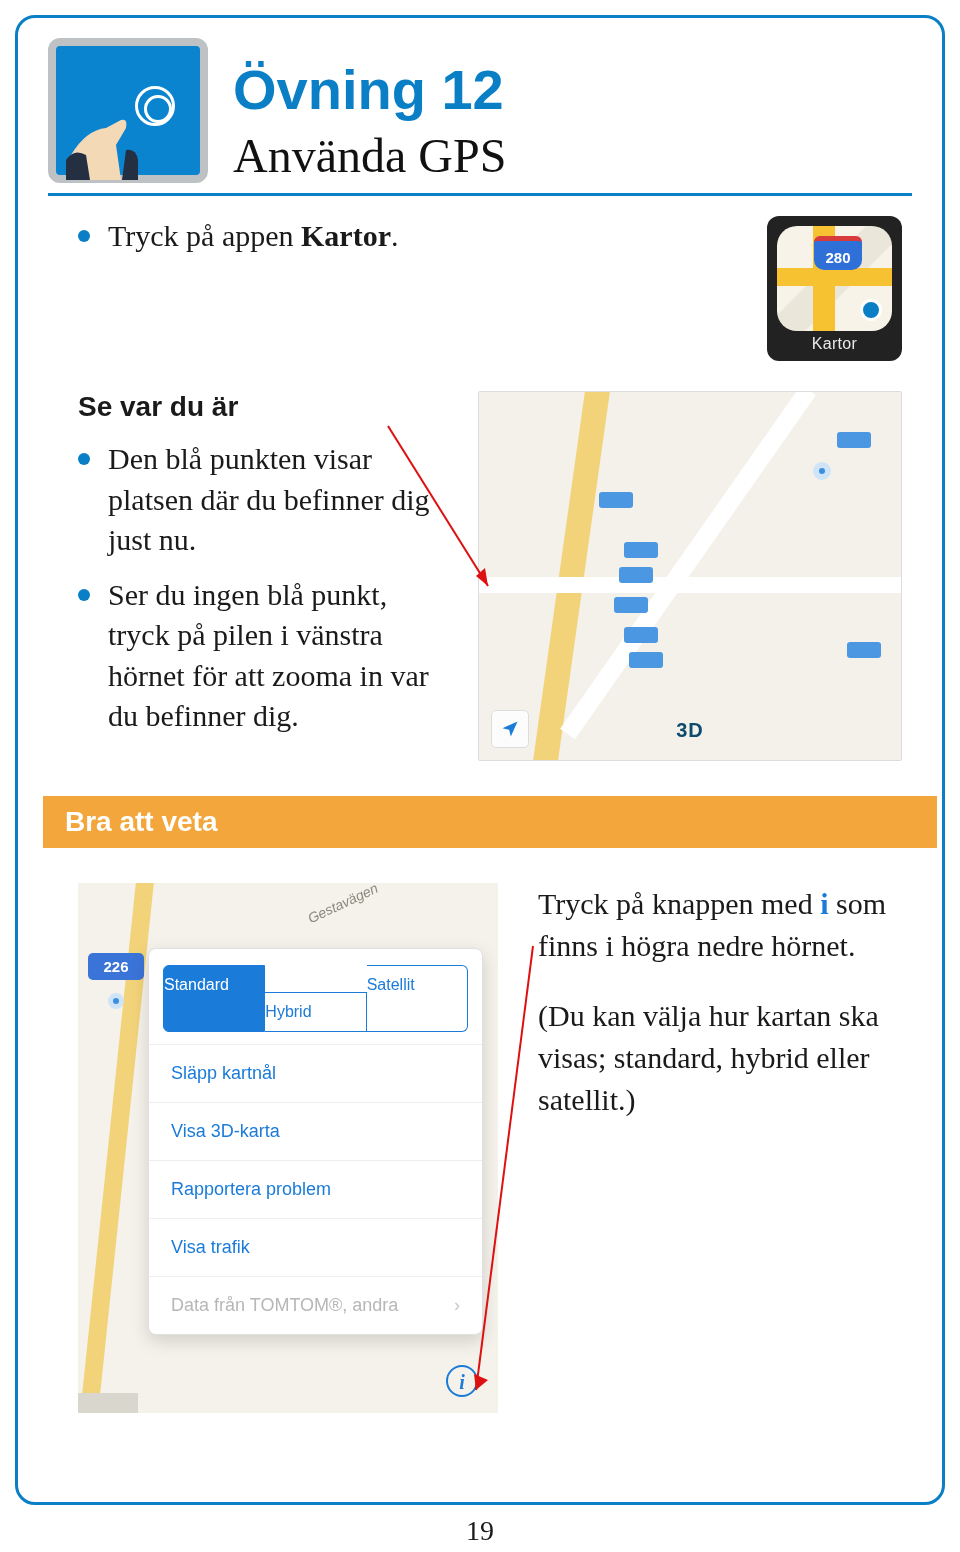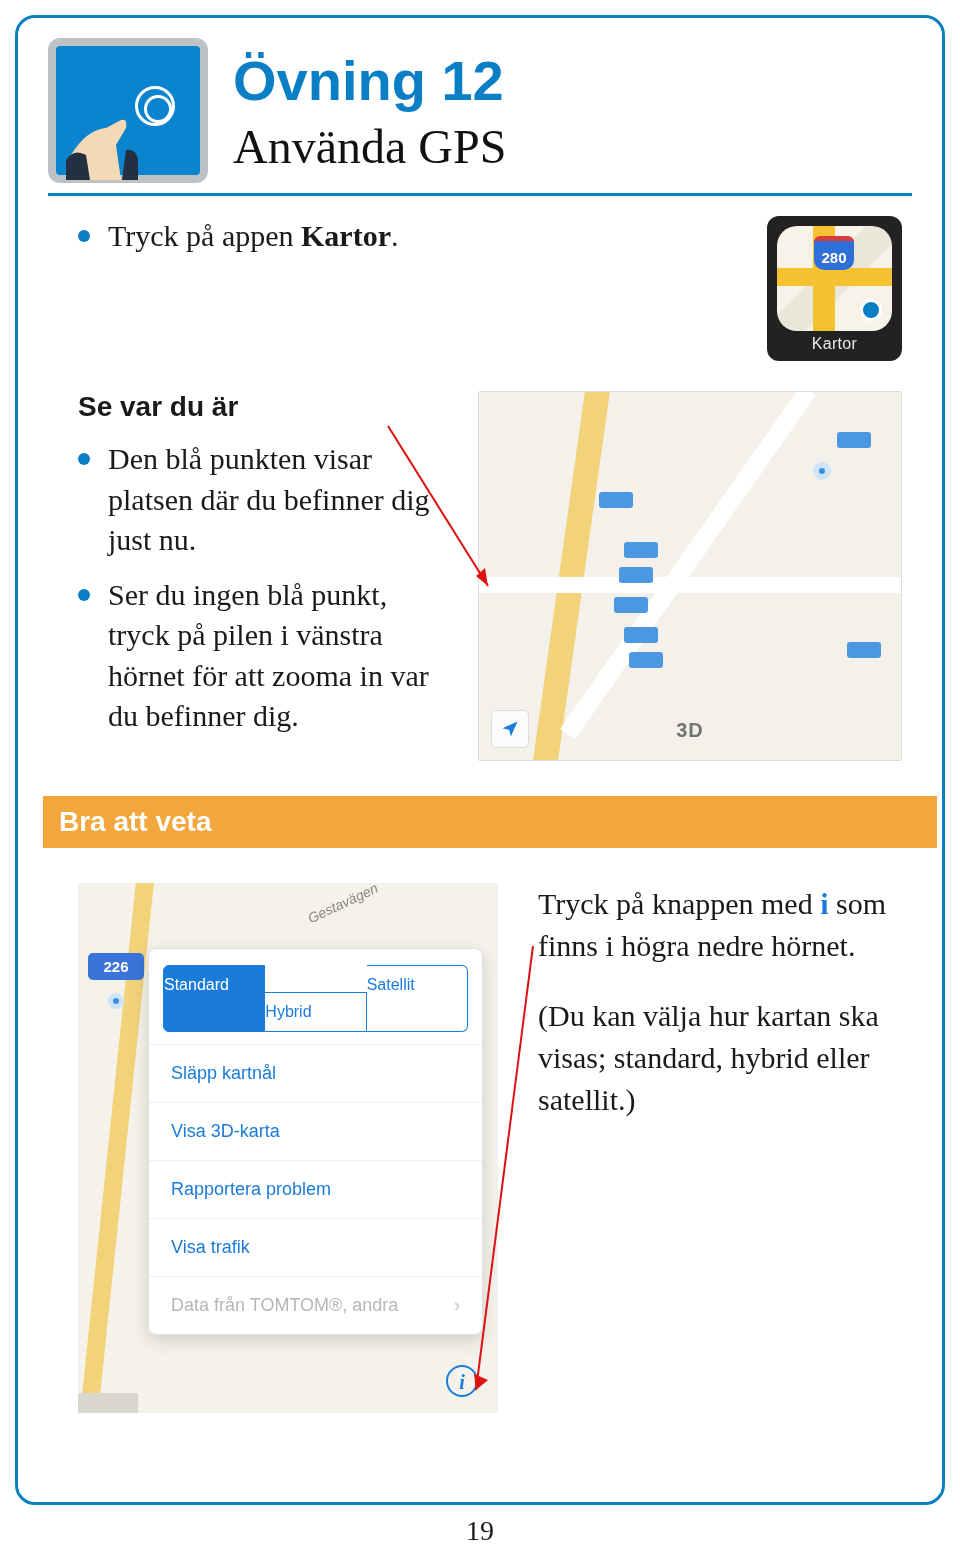--- a/index.html
+++ b/index.html
@@ -15,21 +15,21 @@
   .page-border {
     border: 3px solid #0a7fc5;
     border-radius: 20px;
     width: 100%;
     height: 1490px;
     padding: 0;
     overflow: hidden;
   }
   .header-row {
     display: flex;
-    align-items: center;
+    align-items: flex-end;
     padding: 20px 16px 10px 30px;
     position: relative;
   }
   .header-underline {
     height: 3px;
     background: #0a7fc5;
     margin: 0 30px 20px 30px;
   }
   .tablet-icon {
     width: 160px;
@@ -88,21 +88,21 @@
   }
   .kartor-tile {
     width: 115px; height: 105px; margin: 10px auto 4px;
     border-radius: 20px;
     background: linear-gradient(135deg,#f7f3e8 40%,#eae6da 41%,#eae6da 60%,#f7f3e8 61%);
     position: relative;
   }
   .kartor-road1{position:absolute;top:0;left:36px;width:22px;height:100%;background:#f7c232;}
   .kartor-road2{position:absolute;top:42px;left:0;width:100%;height:18px;background:#f7c232;}
   .kartor-shield{
-    position:absolute;top:10px;left:37px;width:40px;height:34px;
+    position:absolute;top:10px;left:37px;width:48px;height:34px;
     background:#2f6fd8;border-radius:6px 6px 10px 10px;
     color:#fff;font:bold 15px/34px Arial;text-align:center;
     border-top:5px solid #d83b3b;
   }
   .kartor-loc{
     position:absolute;bottom:10px;right:10px;width:22px;height:22px;
     background:#0a7fc5;border-radius:50%;border:3px solid #fff;
   }
   .kartor-label { color:#e9e9e9; font:16px Helvetica,Arial; text-align:center; letter-spacing:0.3px; }
 
@@ -126,31 +126,31 @@
   .poi.p4{top:175px;left:140px;} .poi.p5{top:205px;left:135px;} .poi.p6{top:235px;left:145px;}
   .poi.p7{top:260px;left:150px;} .poi.p8{top:250px;right:20px;}
   .locate-btn{
     position:absolute;bottom:12px;left:12px;width:38px;height:38px;
     background:#fcfcfc;border:1px solid #ddd;border-radius:5px;
     display:flex;align-items:center;justify-content:center;
   }
   .locate-btn svg{width:20px;height:20px;}
   .threeD{
     position:absolute;bottom:18px;left:50%;transform:translateX(-50%);
-    color:#737373;font:bold 20px Helvetica; letter-spacing:1px;
+    color:#0c4a6e;font:bold 20px Helvetica; letter-spacing:1px;
   }
   .arrow-svg{position:absolute;pointer-events:none;}
 
   .info-banner {
     background:#f2a63c;
     color:#fff;
     font-family:Verdana,sans-serif;
     font-weight:700;
     font-size:28px;
-    padding:10px 16px;
+    padding:10px 22px;
     margin:0 -35px 35px -35px;
   }
 
   .row3 { display:flex; gap:40px; align-items:flex-start; }
   .menu-shot{
     width:420px; height:530px;
     background:#f4f2ea;
     position:relative;
     overflow:hidden;
   }

